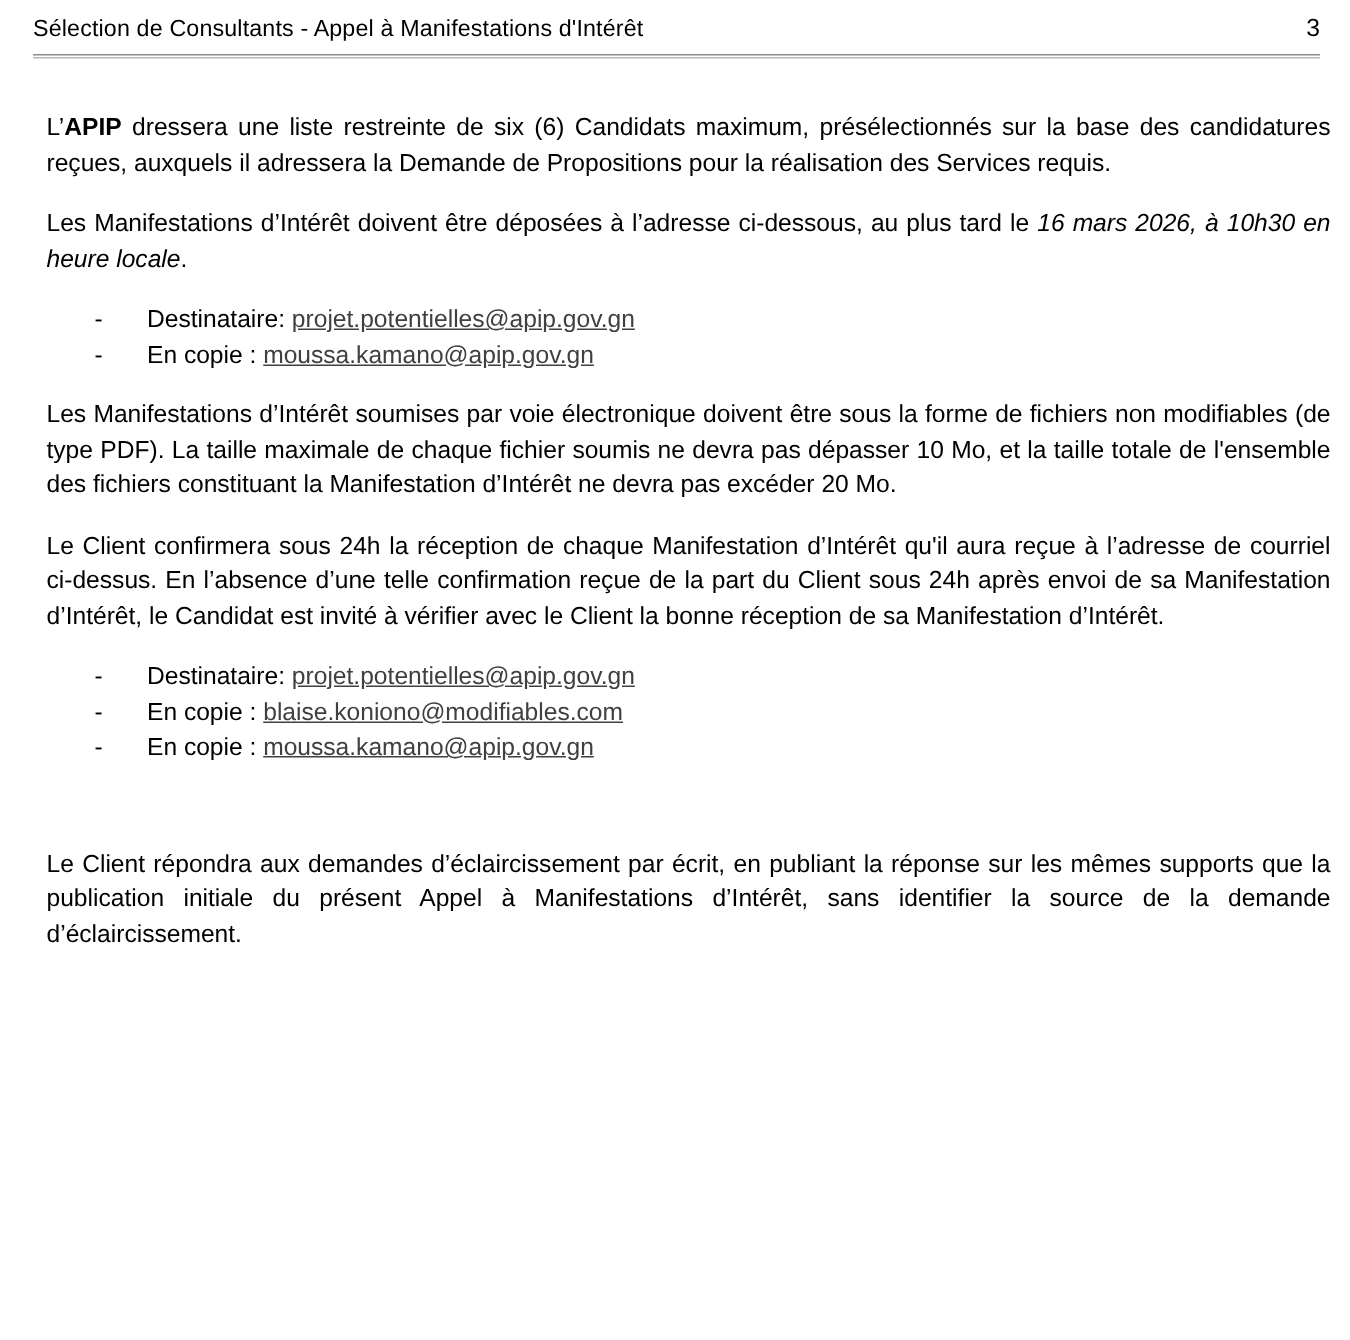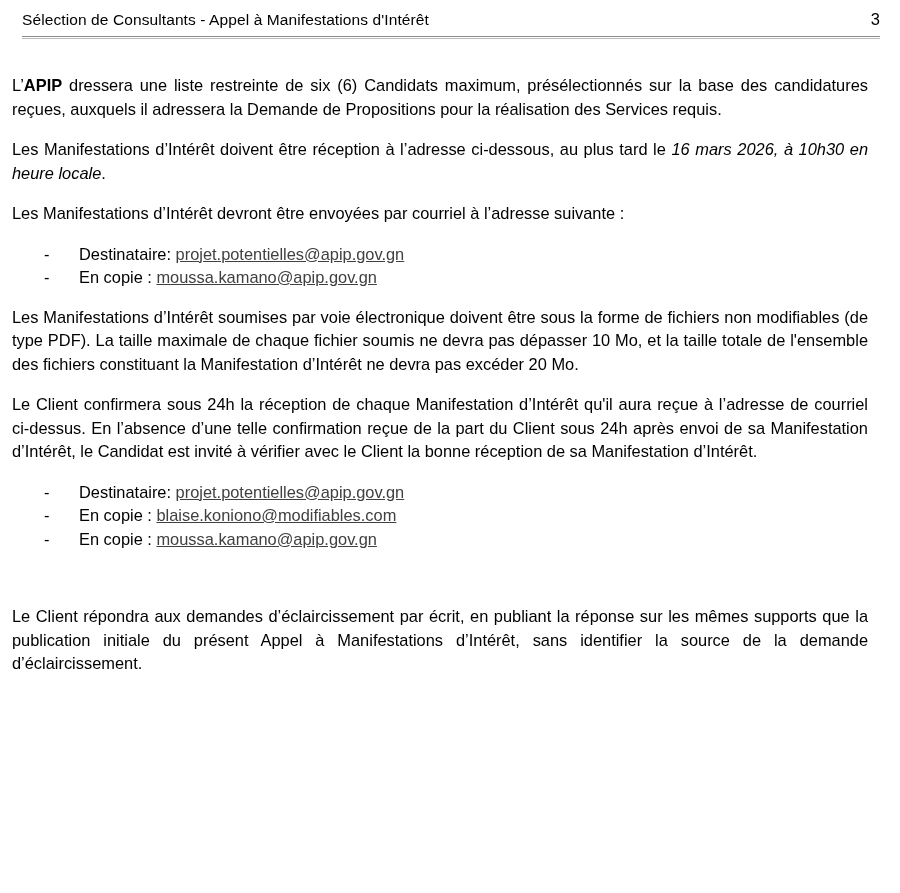--- a/index.html
+++ b/index.html
@@ -51,21 +51,21 @@
     width: 858px;
     height: 3px;
     border-top: 1px solid #8c8c8c;
     border-bottom: 1px solid #b9b9b9;
     box-sizing: border-box;
   }
 
   
   .content {
     position: absolute;
-    left: 12px;
+    left: 31px;
     top: 74px;
     width: 856px;
   }
 
   p.para {
     margin: 0 0 17px 0;
     font-size: 16.4px;
     line-height: 23.5px;
     text-align: justify;
     text-justify: inter-word;
@@ -113,23 +113,22 @@
   <div class="page-header">
     <span class="page-header-title">Sélection de Consultants - Appel à Manifestations d'Intérêt</span>
     <span class="page-header-number">3</span>
   </div>
   <div class="header-rule"></div>
 
   <div class="content">
 
     <p class="para"><span>L’</span><b class="bold">APIP</b><span> dressera une liste restreinte de six (6) Candidats maximum, présélectionnés sur la base des candidatures reçues, auxquels il adressera la Demande de Propositions pour la réalisation des Services requis.</span></p>
 
-    <p class="para"><span>Les Manifestations d’Intérêt doivent être réception à l’adresse ci-dessous, au plus tard le </span><i class="ital">16 mars 2026, à 10h30 en heure locale</i><span>.</span></p>
+    <p class="para"><span>Les Manifestations d’Intérêt doivent être déposées à l’adresse ci-dessous, au plus tard le </span><i class="ital">16 mars 2026, à 10h30 en heure locale</i><span>.</span></p>
 
-    <p class="para">Les Manifestations d’Intérêt devront être envoyées par courriel à l’adresse suivante :</p>
 
     <ul class="dash-list">
       <li>
         <span class="dash">-</span><span>Destinataire:</span>
         <a class="mail" href="#">projet.potentielles@apip.gov.gn</a>
       </li>
       <li>
         <span class="dash">-</span><span>En copie :</span>
         <a class="mail" href="#">moussa.kamano@apip.gov.gn</a>
       </li>

